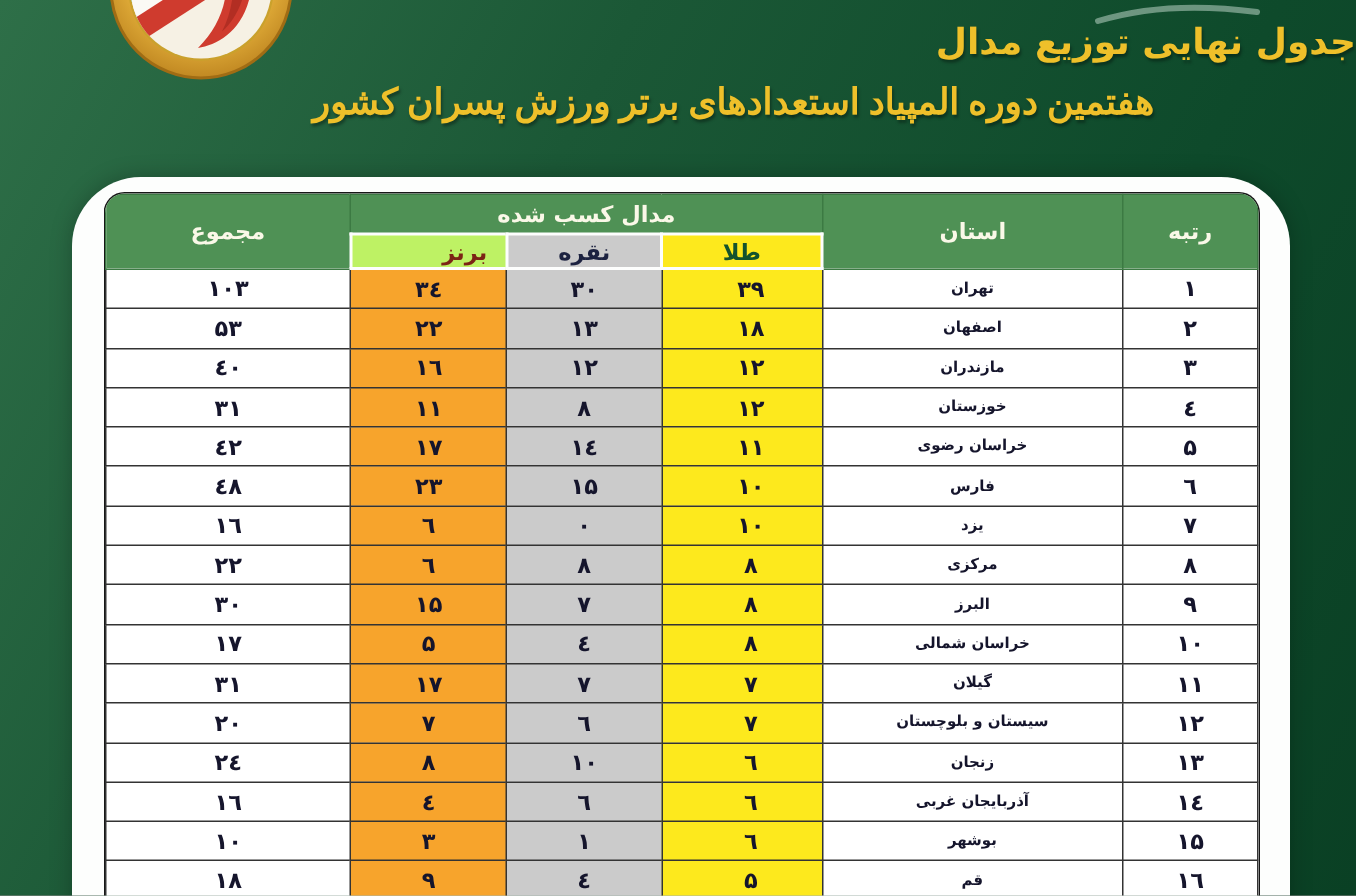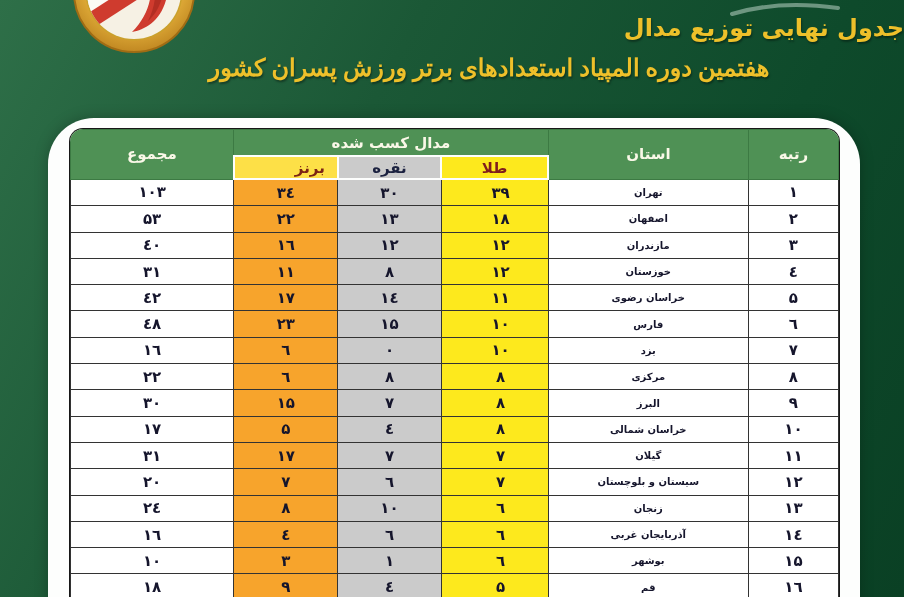--- a/index.html
+++ b/index.html
@@ -37,23 +37,23 @@
     border:1.5px solid #171717;border-bottom:none;
   }
   table{width:100%;border-collapse:collapse;direction:rtl;table-layout:fixed;}
   th,td{
     border:1px solid #333;text-align:center;vertical-align:middle;
     padding:0;font-weight:bold;color:#15152c;font-size:15px;
   }
   thead th{font-size:15px;}
   .th-green{background:#4f9155;color:#faf8e8;border-color:#3c7a43;}
   tr.subhead th{border:2px solid #fdfefd;}
-  .th-gold{background:#fde91d;color:#7f1d1d;}
+  .th-gold{background:#fde91d;color:#14532d;}
   .th-silver{background:#cbcbcb;color:#1c2240;}
-  .th-bronze{background:#fde047;color:#7c2415;padding-left:48px;}
+  .th-bronze{background:#bef264;color:#7c2415;padding-left:48px;}
   thead tr.grouphead th{height:25px;}
   thead tr.subhead th{height:21px;}
   tbody td{height:25.3px;background:#ffffff;}
   td.c-gold{background:#fde91d;padding-left:12px;}
   td.c-silver{background:#cbcbcb;}
   td.c-bronze{background:#f7a42c;margin-left:32px;}
   td.c-prov{font-size:10px;}
 </style>
 </head>
 <body>

